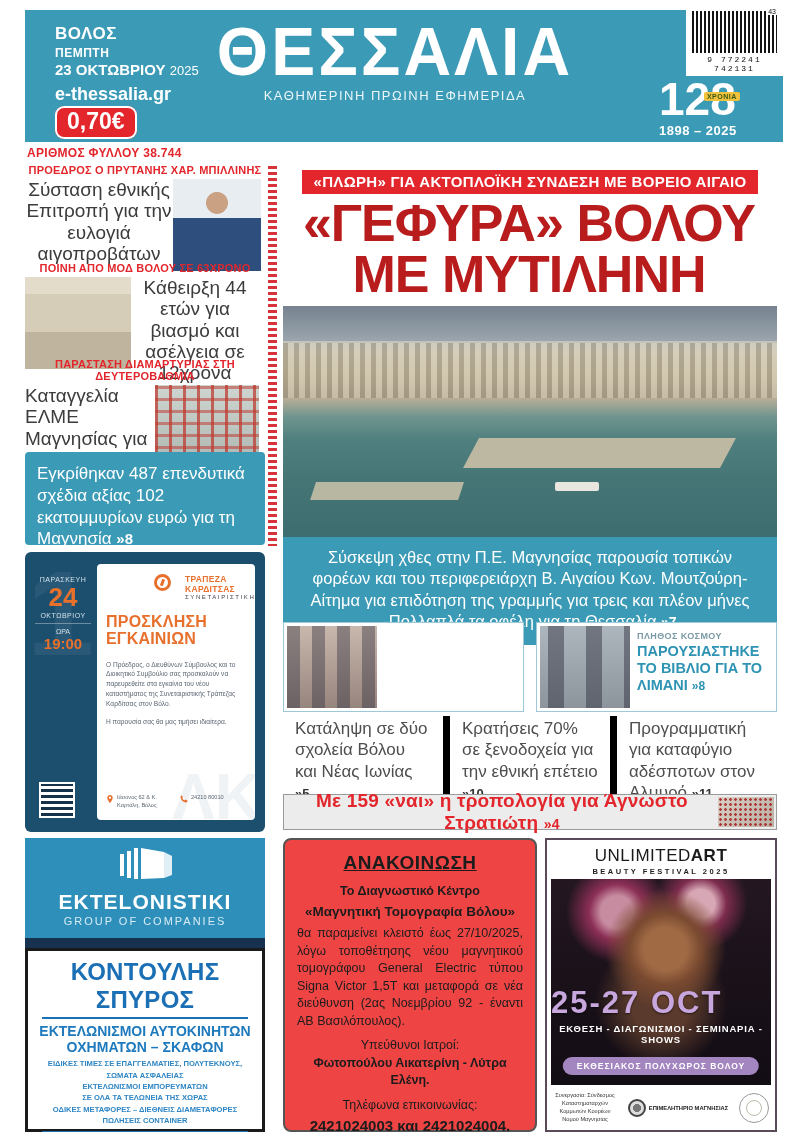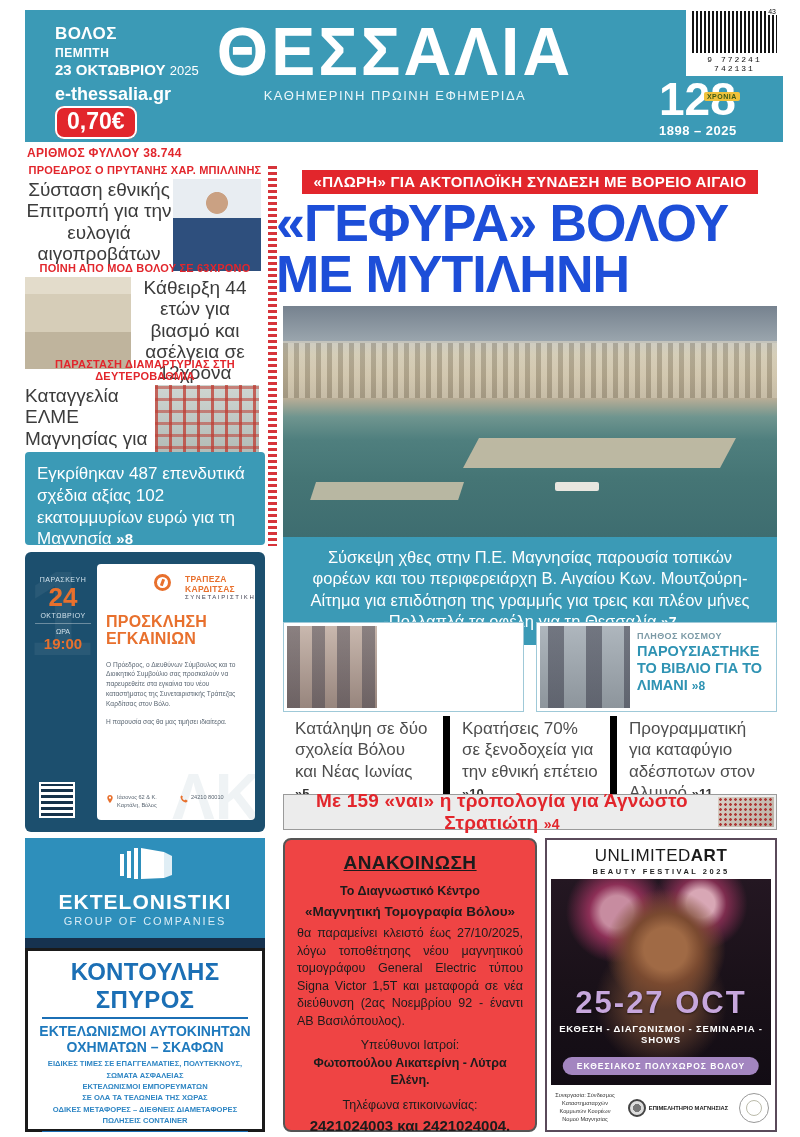--- a/index.html
+++ b/index.html
@@ -92,21 +92,21 @@
   .ko-name { font-size:24px; font-weight:900; letter-spacing:.3px; }
   .ko-rule { border:none; border-top:2px solid #1b6fb5; margin:3px 8px 4px; }
   .ko-rule2 { border:none; border-top:1.5px solid #1b6fb5; margin:4px 8px 4px; }
   .ko-sub { font-size:14px; font-weight:900; line-height:1.15; color:#1e79bd; }
   .ko-small { font-size:7.6px; font-weight:bold; color:#2f86c4; line-height:1.5; margin-top:3px; }
   .ko-addr { font-size:13.5px; font-weight:900; margin-top:2px; }
 
   
   .banner-wrap { position:absolute; left:283px; top:170px; width:494px; text-align:center; }
   .banner { display:inline-block; background:#e2262c; color:#fff; font-size:15px; font-weight:bold; padding:3px 12px 4px; letter-spacing:.3px; }
-  .headline { position:absolute; left:276px; top:198px; width:506px; text-align:left; font-size:52px; font-weight:900; color:#1d4ed8; line-height:.98; letter-spacing:-1px; }
+  .headline { position:absolute; left:276px; top:198px; width:506px; text-align:center; font-size:52px; font-weight:900; color:#b91c1c; line-height:.98; letter-spacing:-1px; }
   .main-photo { position:absolute; left:283px; top:306px; width:494px; height:231px; overflow:hidden;
     background:linear-gradient(180deg,#8d99a8 0%,#a7b0b8 9%,#c2c3bd 15%,#cdc5ae 21%,#c9bda2 30%,#b8ad96 40%,#6f958f 48%,#4f7f7e 58%,#457575 75%,#3e6d70 100%); }
   .mp-mountains { position:absolute; left:0; top:0; width:100%; height:15%; background:linear-gradient(180deg,#76828f,#9aa5ad); }
   .mp-city { position:absolute; left:0; top:16%; width:100%; height:24%;
     background:repeating-linear-gradient(90deg, rgba(110,100,80,.30) 0 5px, rgba(235,228,210,.28) 5px 11px); }
   .mp-pier1 { position:absolute; left:38%; bottom:30%; width:52%; height:13%; background:#c9bfa6; transform:skewX(-28deg); opacity:.9; }
   .mp-pier2 { position:absolute; left:6%; bottom:16%; width:30%; height:8%; background:#cdc3aa; transform:skewX(-18deg); opacity:.85; }
   .mp-boat { position:absolute; left:55%; bottom:20%; width:9%; height:4%; background:#e8e6df; border-radius:2px; }
   .caption { position:absolute; left:283px; top:537px; width:494px; background:#3b9ab6; color:#fff; text-align:center; font-size:16.5px; line-height:1.3; padding:10px 16px 12px; }
   .caption .page-ref { color:#fff; } .caption .arr { color:#fff; }
@@ -151,21 +151,21 @@
   .beauty { position:absolute; left:545px; top:838px; width:232px; height:294px; background:#fff; border:2px solid #5a4a5a; padding:4px 4px 0; }
   .bt-brand { text-align:center; font-size:17px; color:#1a1a1a; letter-spacing:.5px; margin-top:2px; }
   .bt-brand b { font-weight:900; }
   .bt-sub { text-align:center; font-size:7.5px; letter-spacing:2.5px; font-weight:bold; color:#222; margin-top:1px; }
   .bt-photo { position:relative; margin-top:3px; height:206px; overflow:hidden; background:
     radial-gradient(circle at 52% 34%, #a06a45 0 12%, #7a4a30 20%, rgba(0,0,0,0) 34%),
     radial-gradient(circle at 30% 16%, #c78ca0 0 7%, #8c2f56 12%, rgba(0,0,0,0) 22%),
     radial-gradient(circle at 68% 12%, #d8a7b5 0 6%, #7d2c4e 11%, rgba(0,0,0,0) 20%),
     radial-gradient(circle at 50% 60%, #5a3a2c 0 18%, rgba(0,0,0,0) 40%),
     linear-gradient(180deg,#241722 0%,#1a1119 50%,#120c14 100%); }
-  .bt-dates { position:absolute; left:0; right:0; bottom:64px; text-align:center; font-size:31px; font-weight:900; color:#c7a7dd; letter-spacing:2px; text-shadow:0 1px 2px rgba(0,0,0,.6); }
+  .bt-dates { position:absolute; left:0; right:0; bottom:64px; text-align:left; font-size:31px; font-weight:900; color:#c7a7dd; letter-spacing:2px; text-shadow:0 1px 2px rgba(0,0,0,.6); }
   .bt-events { position:absolute; left:0; right:0; bottom:40px; text-align:center; font-size:9.5px; font-weight:bold; color:#fff; letter-spacing:.8px; }
   .bt-venue { position:absolute; left:50%; transform:translateX(-50%); bottom:10px; background:#a385c0; color:#fff; font-size:8.5px; font-weight:bold; letter-spacing:1px; padding:4px 14px; border-radius:11px; white-space:nowrap; }
   .bt-foot { height:46px; display:flex; align-items:center; justify-content:space-between; padding:2px 2px; }
   .bt-partner { width:64px; font-size:5.6px; color:#333; line-height:1.4; text-align:center; }
   .bt-chamber { display:flex; align-items:center; gap:3px; }
   .bt-ch-logo { width:18px; height:18px; border-radius:50%; border:2px solid #444; background:radial-gradient(circle,#777 0 40%,#ddd 41%); }
   .bt-ch-label { font-size:5.8px; font-weight:bold; color:#222; }
   .bt-circle { width:30px; height:30px; border-radius:50%; border:1.5px solid #999; position:relative; }
   .bt-circle::after { content:""; position:absolute; inset:6px; border-radius:50%; border:1px solid #bba; }
 </style>

